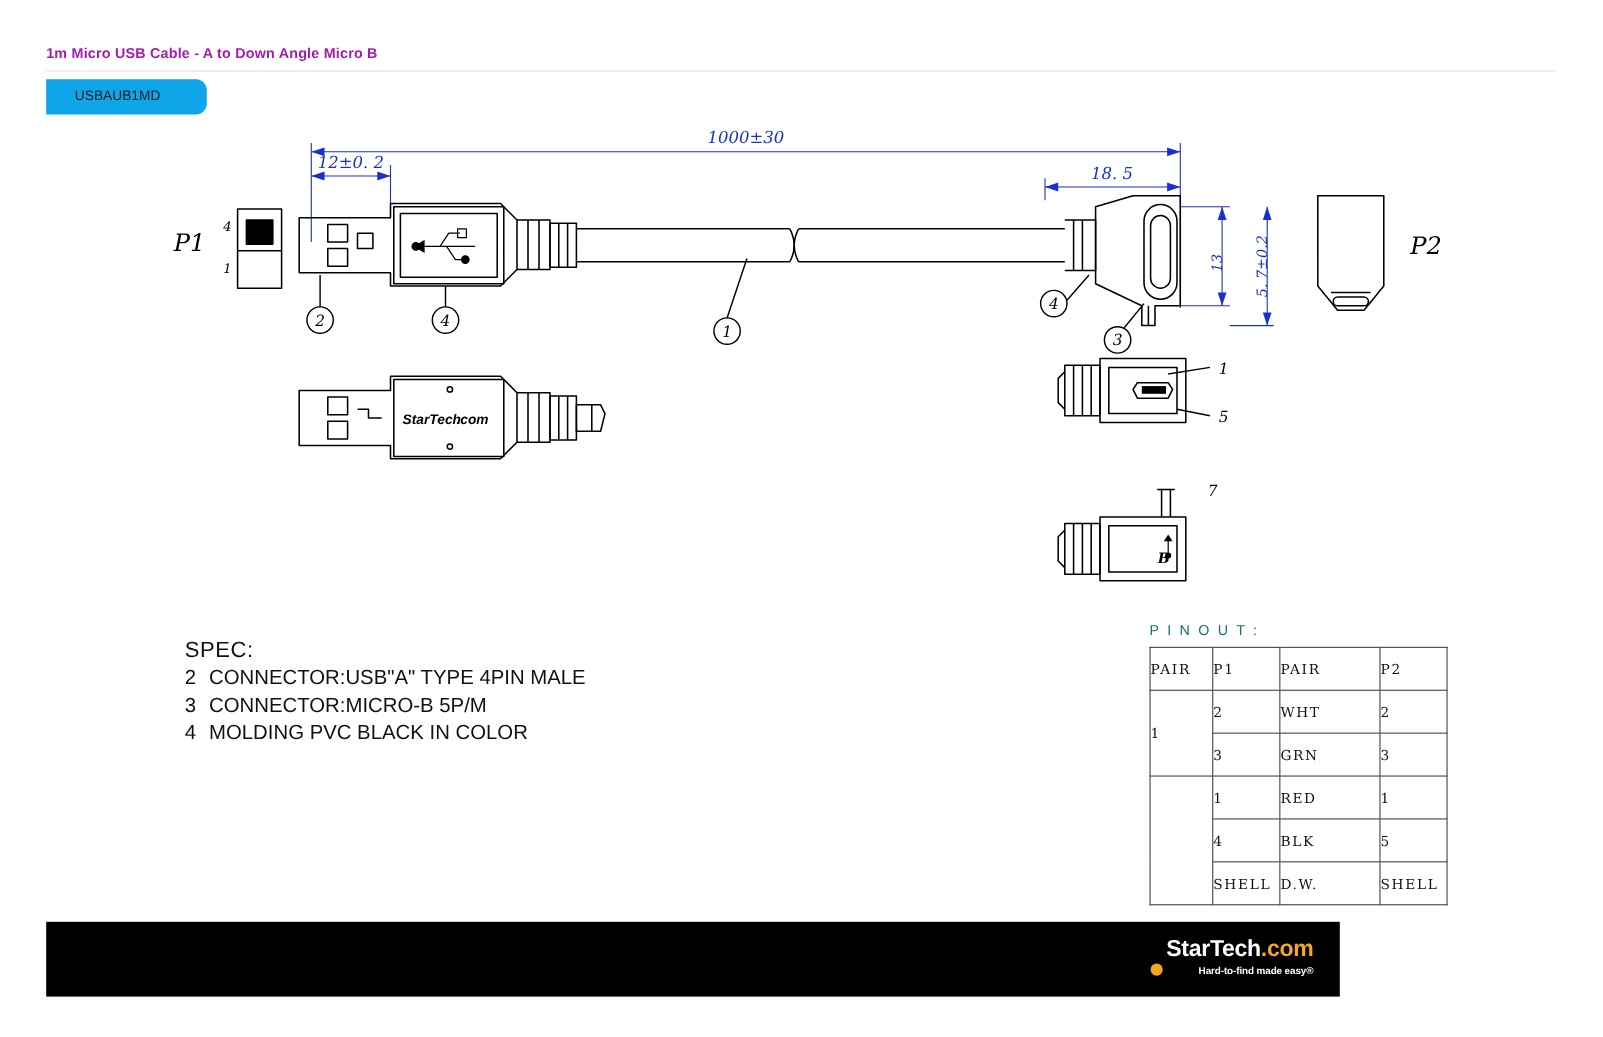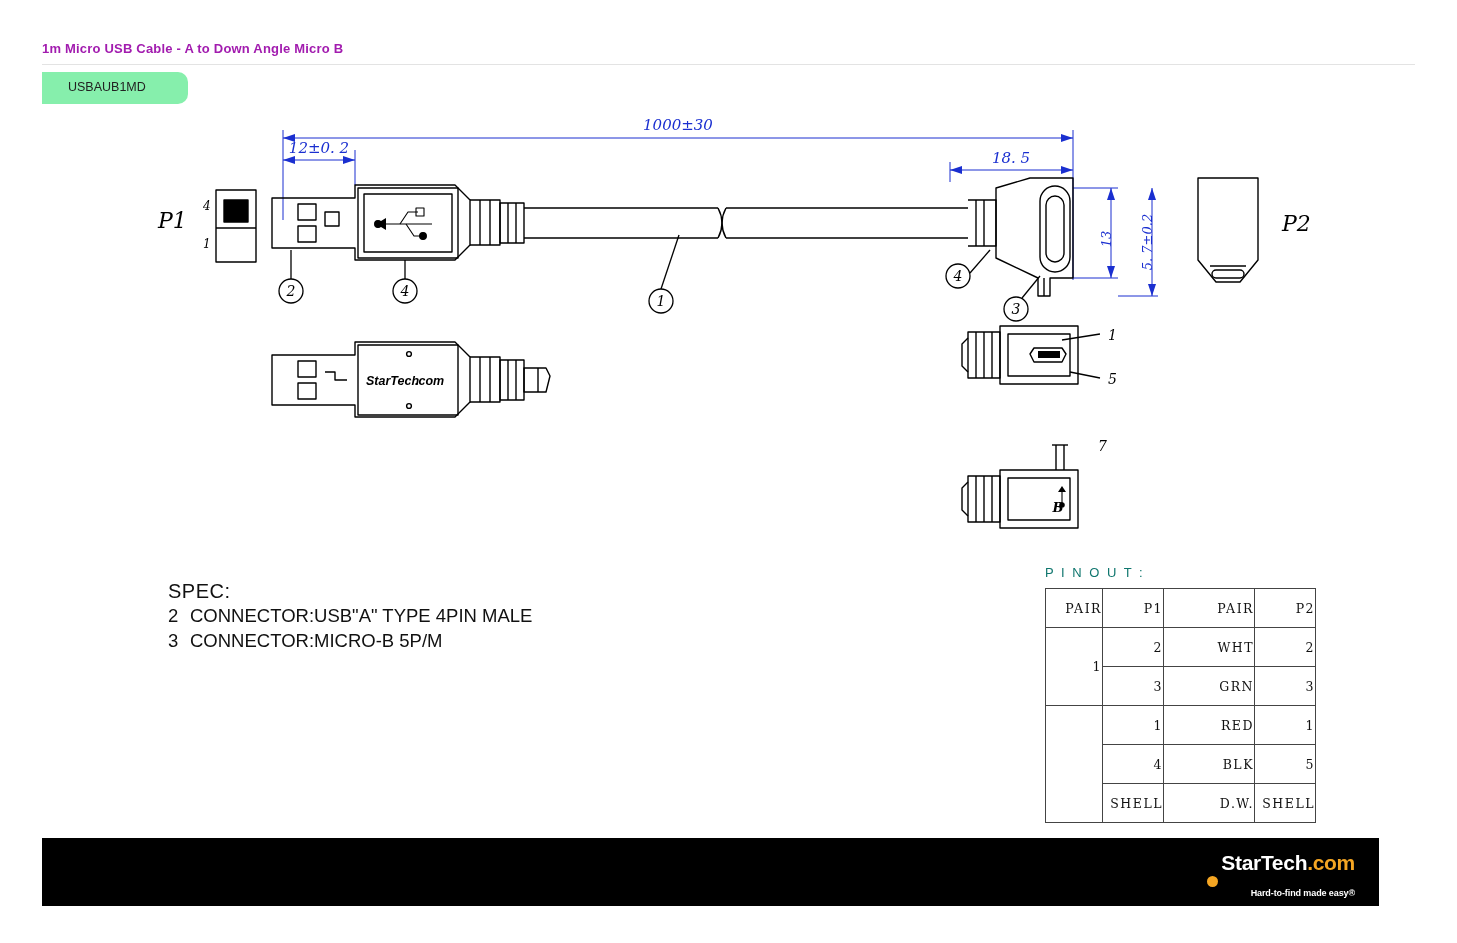--- a/index.html
+++ b/index.html
@@ -36,21 +36,21 @@
     width: 1373px;
     height: 1px;
     background: #e3e3e3;
   }
   .sku-tab {
     position: absolute;
     left: 42px;
     top: 72px;
     width: 146px;
     height: 32px;
-    background: #86efac;
+    background: #0ea5e9;
     border-radius: 0 10px 10px 0;
   }
   .sku-tab span {
     position: absolute;
     left: 26px;
     top: 8px;
     font-size: 12.5px;
     color: #222;
   }
   
@@ -100,36 +100,36 @@
     margin-bottom: 8px;
   }
   table.pinout {
     border-collapse: collapse;
     font-family: "DejaVu Serif", serif;
     font-size: 12.5px;
     color: #111;
   }
   table.pinout td, table.pinout th {
     border: 1px solid #444;
-    text-align: right;
+    text-align: left;
     padding: 0;
     height: 38px;
     font-weight: normal;
     letter-spacing: 1.5px;
   }
   .c-pair { width: 56px; }
   .c-p1   { width: 60px; }
   .c-col  { width: 90px; }
   .c-p2   { width: 60px; }
   
   .footer {
     position: absolute;
     left: 42px;
     top: 838px;
-    width: 1337px;
+    width: 1176px;
     height: 68px;
     background: #000;
   }
   .logo {
     position: absolute;
     right: 24px;
     top: 14px;
     text-align: right;
     color: #fff;
   }
@@ -138,21 +138,21 @@
     font-weight: bold;
     letter-spacing: -0.3px;
     line-height: 22px;
   }
   .logo-main .dot { color: #f5a623; }
   .logo-sub {
     font-size: 9px;
     font-weight: bold;
     color: #ffffff;
     letter-spacing: -0.1px;
-    margin-top: 14px;
+    margin-top: 3px;
   }
   .logo-ball {
     position: absolute;
     left: -14px;
     top: 24px;
     width: 11px;
     height: 11px;
     border-radius: 50%;
     background: #f5a623;
   }
@@ -339,20 +339,21 @@
   </div>
 
   <div class="spec">
     <div class="spec-title">SPEC:</div>
 
 
     <div class="spec-line"><span class="num">2</span><span>CONNECTOR:USB"A" TYPE 4PIN MALE</span></div>
 
     <div class="spec-line"><span class="num">3</span><span>CONNECTOR:MICRO-B 5P/M</span></div>
 
+    <div class="spec-line"><span class="num">4</span><span>MOLDING PVC BLACK IN COLOR</span></div>
   </div>
 
   <div class="pinout-wrap">
     <div class="pinout-label">P I N O U T :</div>
     <table class="pinout">
       <thead>
         <tr>
           <th class="c-pair">PAIR</th>
           <th class="c-p1">P1</th>
           <th class="c-col">PAIR</th>

